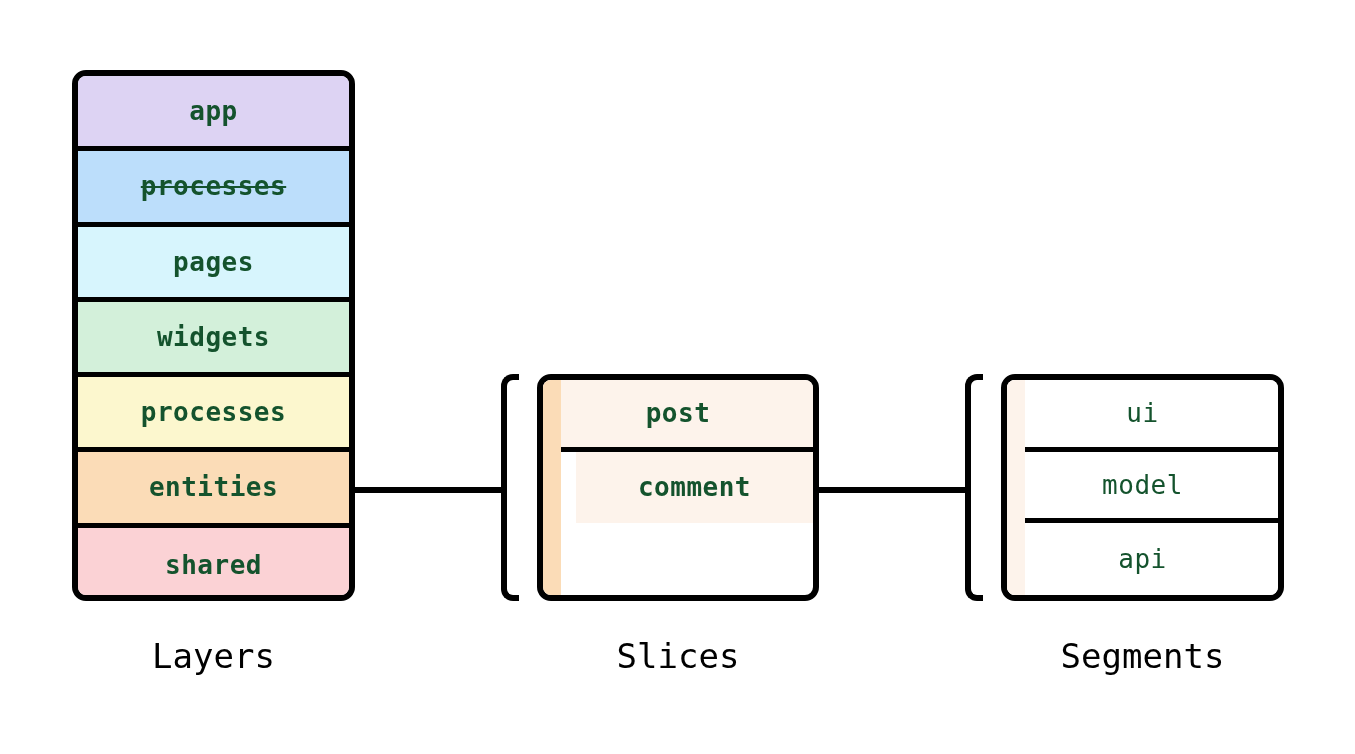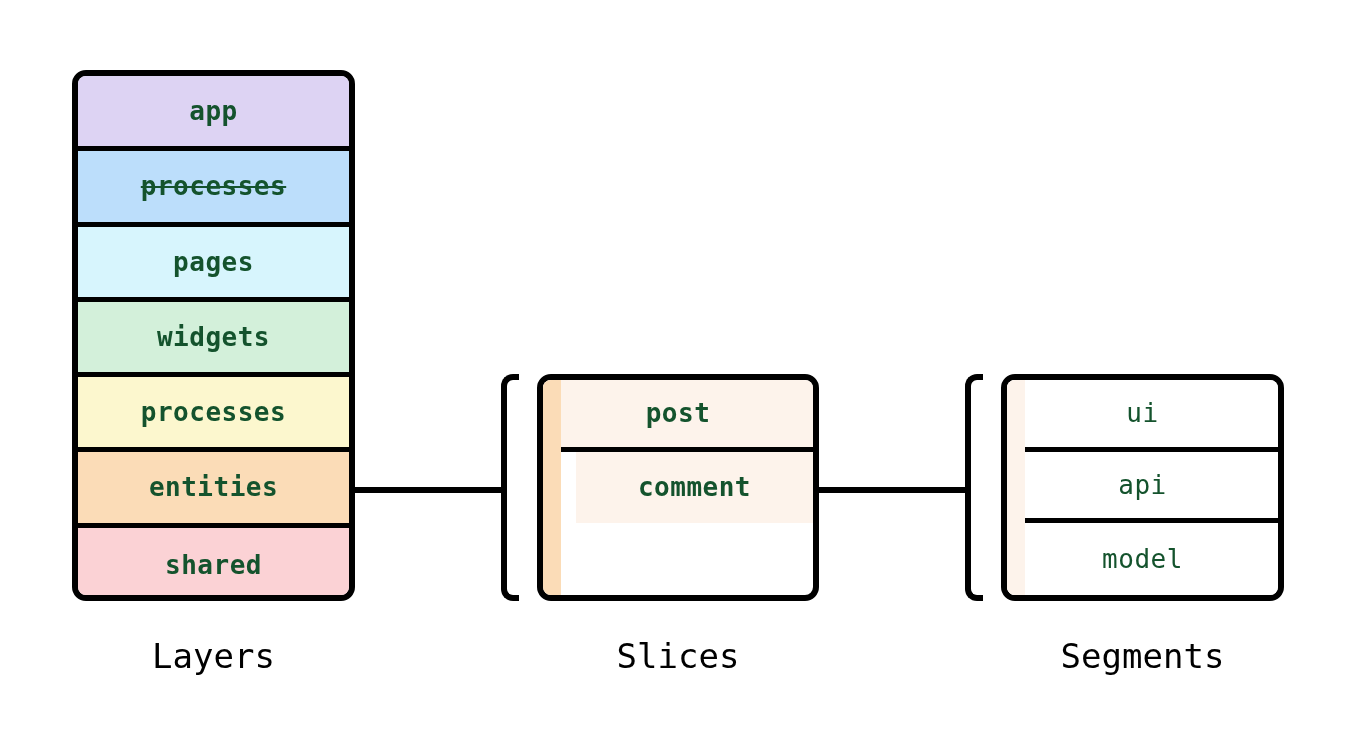--- a/index.html
+++ b/index.html
@@ -174,24 +174,24 @@
 
   <div class="bracket" style="left:965px; top:374px; height:227px;"></div>
   <div class="bracket-stub" style="left:959px; top:487px; width:12px;"></div>
 
   <div class="stack" id="segments-stack">
     <div class="accent" style="background: rgb(253, 243, 235);"></div>
     <div class="band" style="background: rgb(255, 255, 255);">
       <span class="band-label">ui</span>
     </div>
     <div class="band" style="background: rgb(255, 255, 255);">
-      <span class="band-label">api</span>
+      <span class="band-label">model</span>
     </div>
     <div class="band" style="background: rgb(255, 255, 255);">
-      <span class="band-label">model</span>
+      <span class="band-label">api</span>
     </div>
   </div>
 
   <div class="caption" id="caption-layers">Layers</div>
   <div class="caption" id="caption-slices">Slices</div>
   <div class="caption" id="caption-segments">Segments</div>
 
 </div>
 
 </body></html>

